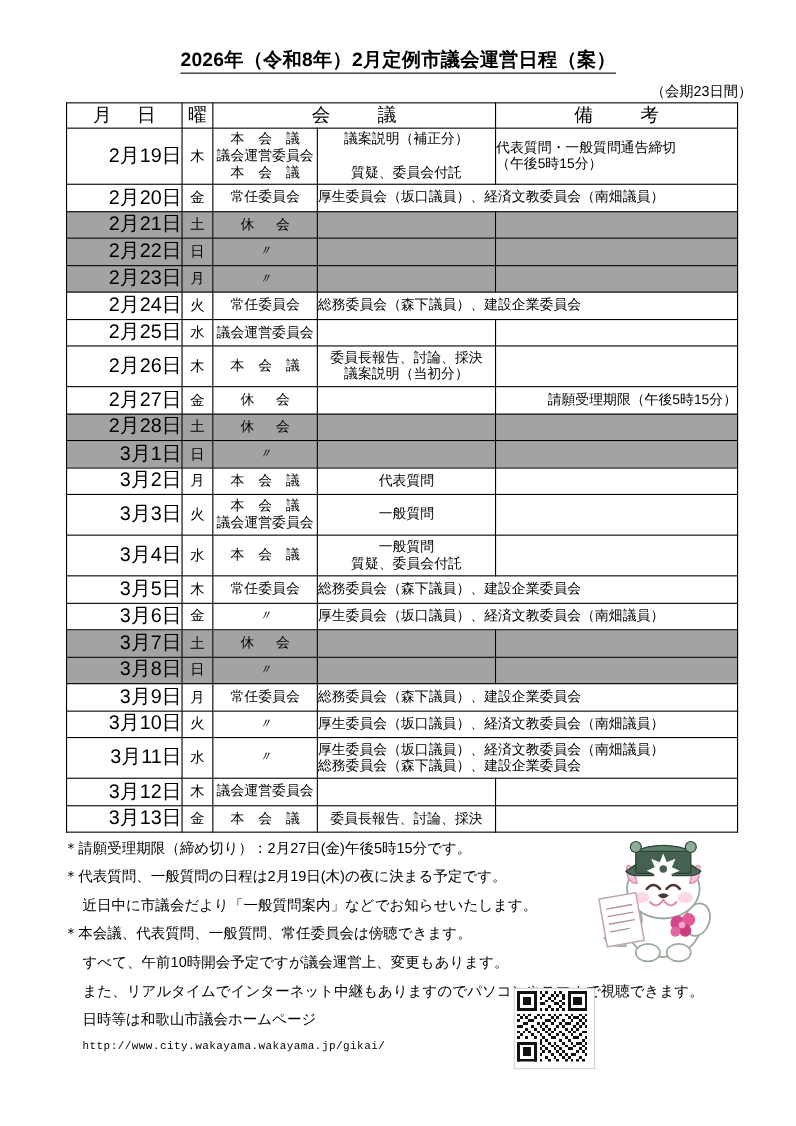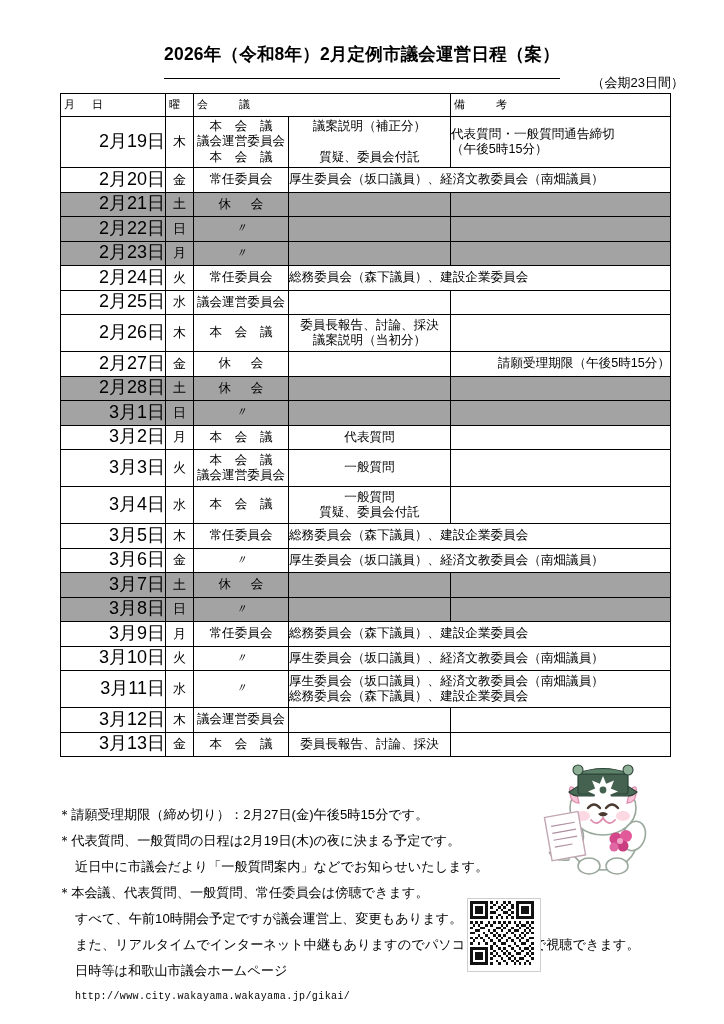--- a/index.html
+++ b/index.html
@@ -27,21 +27,21 @@
     left: 0;
     width: 724px;
     text-align: center;
     font-size: 17.5px;
     font-weight: bold;
     letter-spacing: 0.2px;
     white-space: nowrap;
   }
   .doc-title span.ul {
     border-bottom: 1.6px solid #000;
-    padding-bottom: 14px;
+    padding-bottom: 2px;
   }
   .session-length {
     position: absolute;
     top: 74px;
     right: 40px;
     font-size: 13px;
     white-space: nowrap;
   }
 
   
@@ -66,22 +66,22 @@
   table.sched th,
   table.sched td {
     border: 1px solid #000;
     padding: 0;
     vertical-align: middle;
     line-height: 1.22;
   }
   table.sched thead th {
     height: 22px;
     font-weight: normal;
-    text-align: left;
-    font-size: 11px;
+    text-align: center;
+    font-size: 17px;
     letter-spacing: 3px;
     text-indent: 3px;
   }
   td.date {
     text-align: right;
     padding-right: 7px;
     white-space: nowrap;
     font-size: 18px;
   }
   td.day {
@@ -121,21 +121,20 @@
   .ditto { font-style: italic; font-size: 13px; }
 
   
   .notes {
     position: absolute;
     top: 758px;
     left: 58px;
     width: 620px;
     font-size: 13.2px;
     line-height: 26px;
-    margin-top: 44px;
   }
   .notes .ln { white-space: nowrap; }
   .notes .ind { padding-left: 17px; }
   .notes .mono {
     font-family: Liberation Mono, monospace;
     font-size: 10px;
     letter-spacing: 0.4px;
     padding-left: 17px;
   }
 

